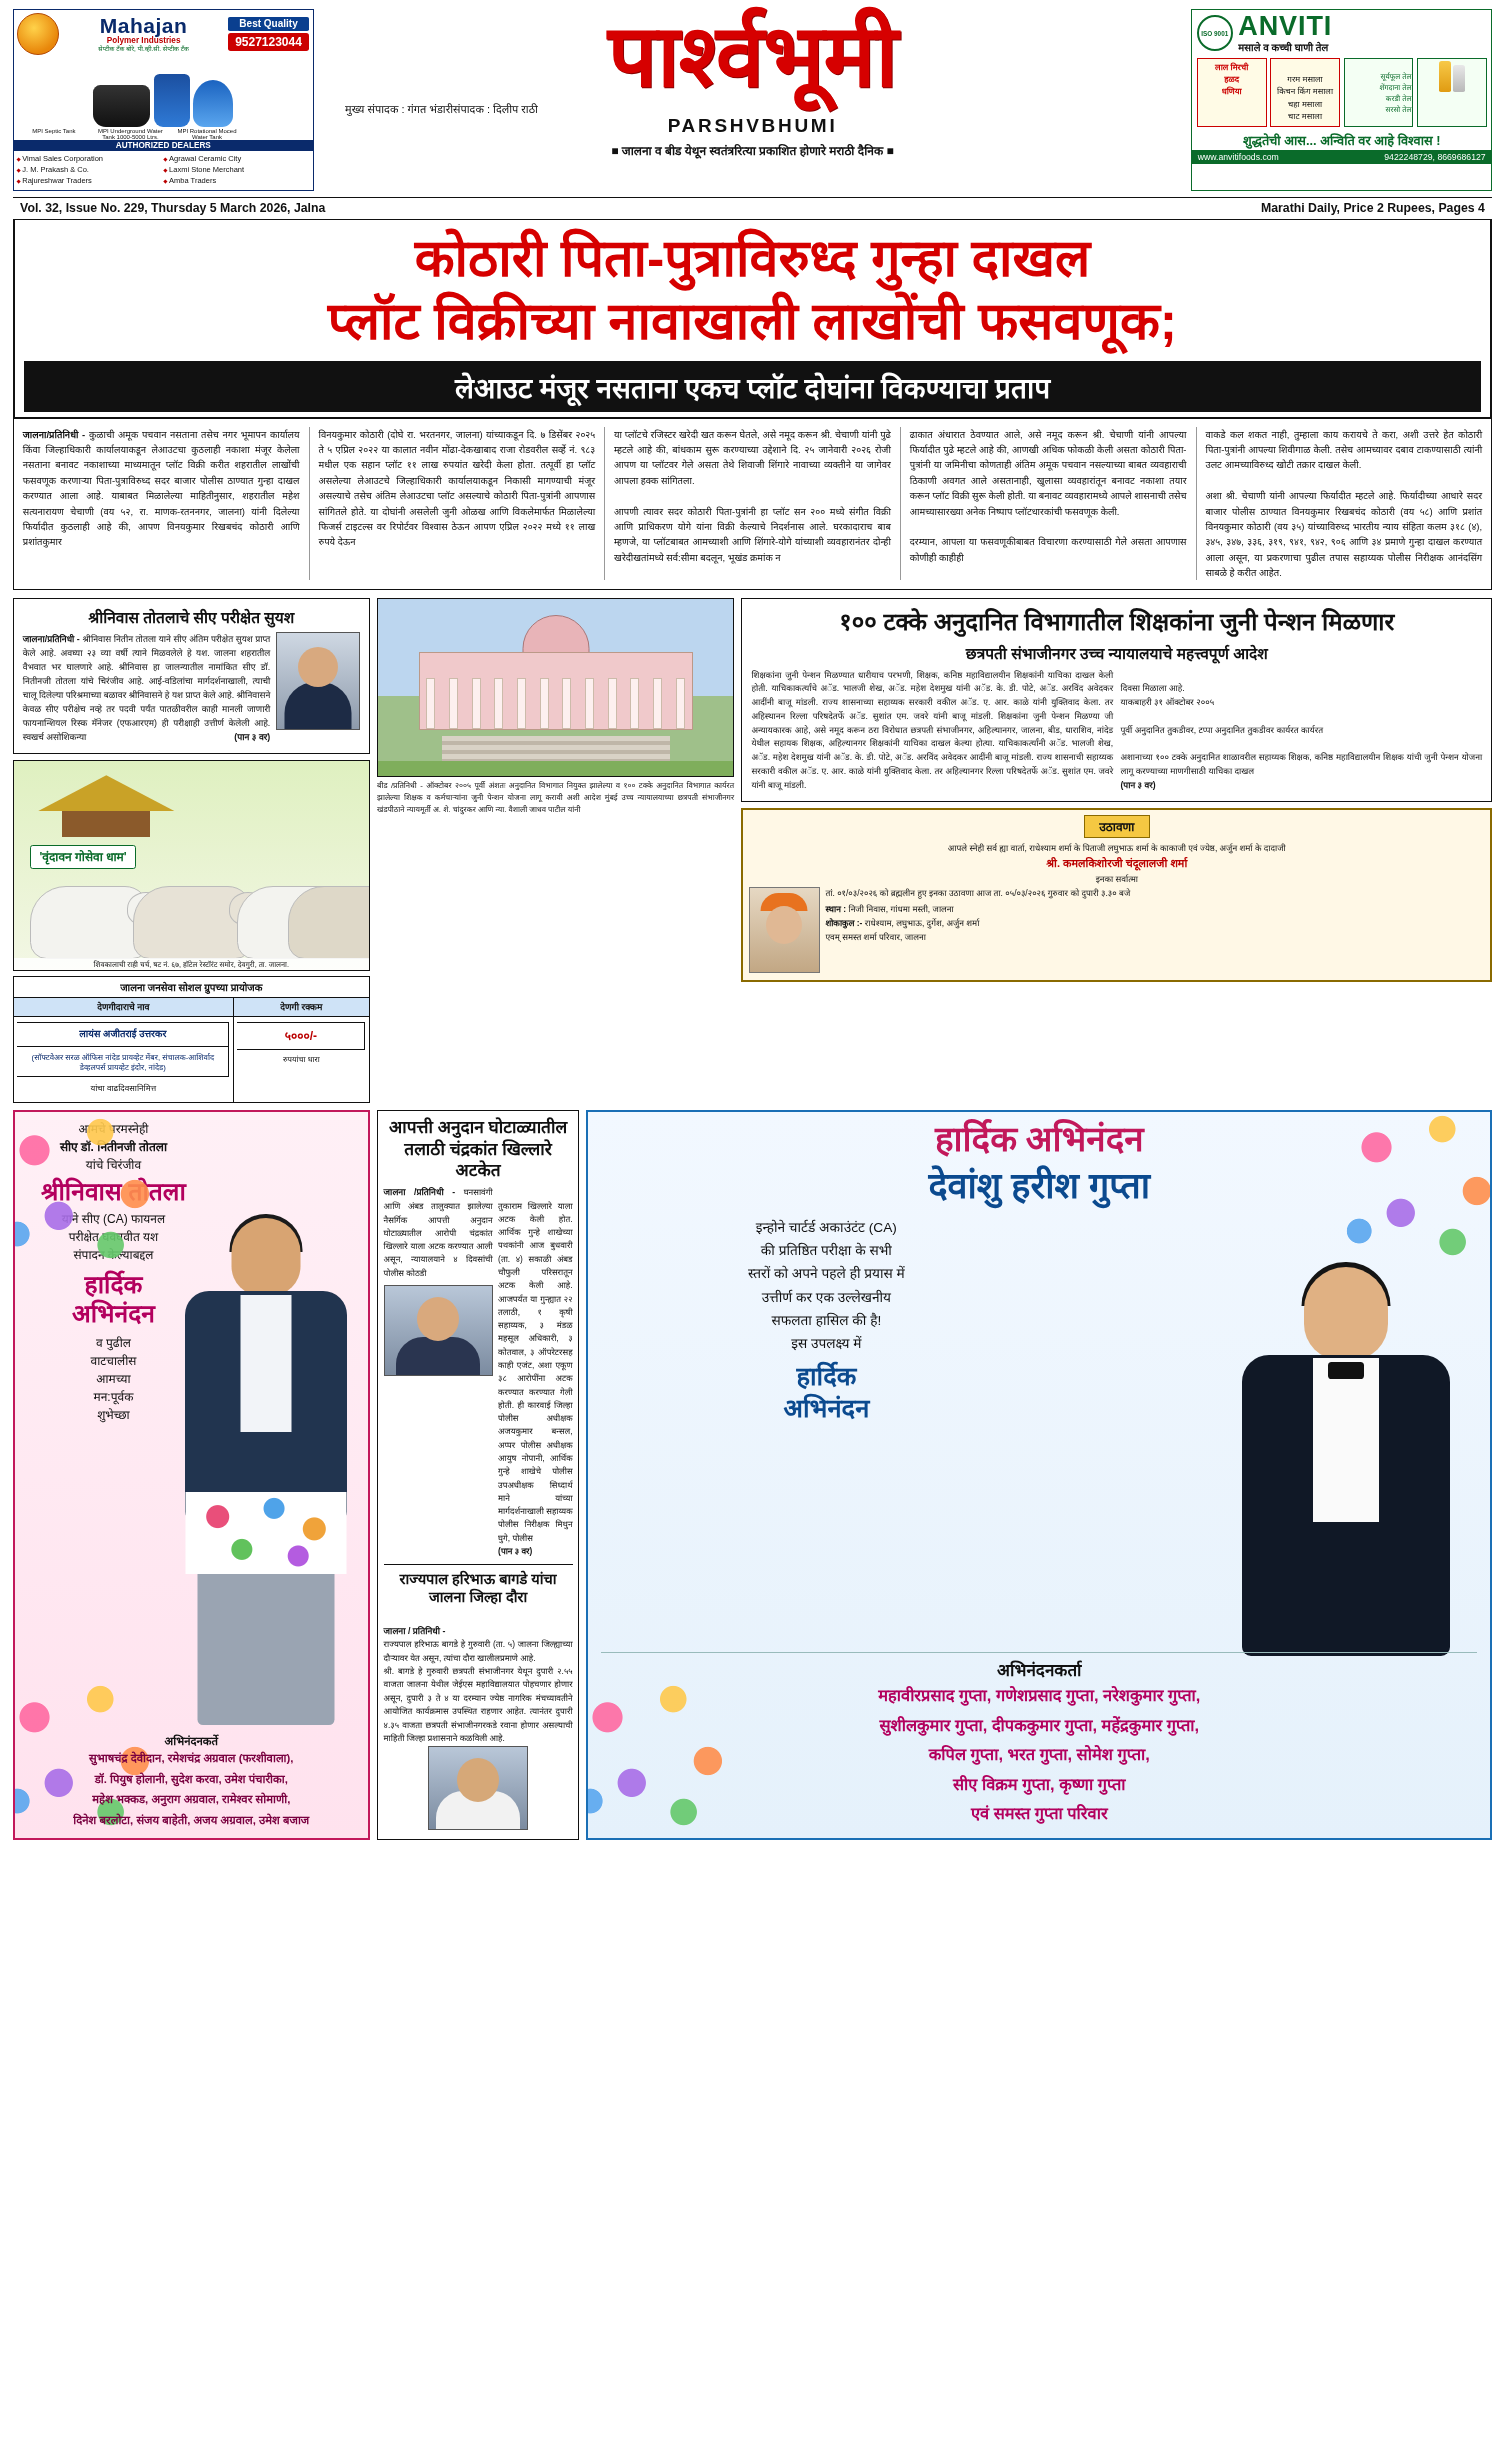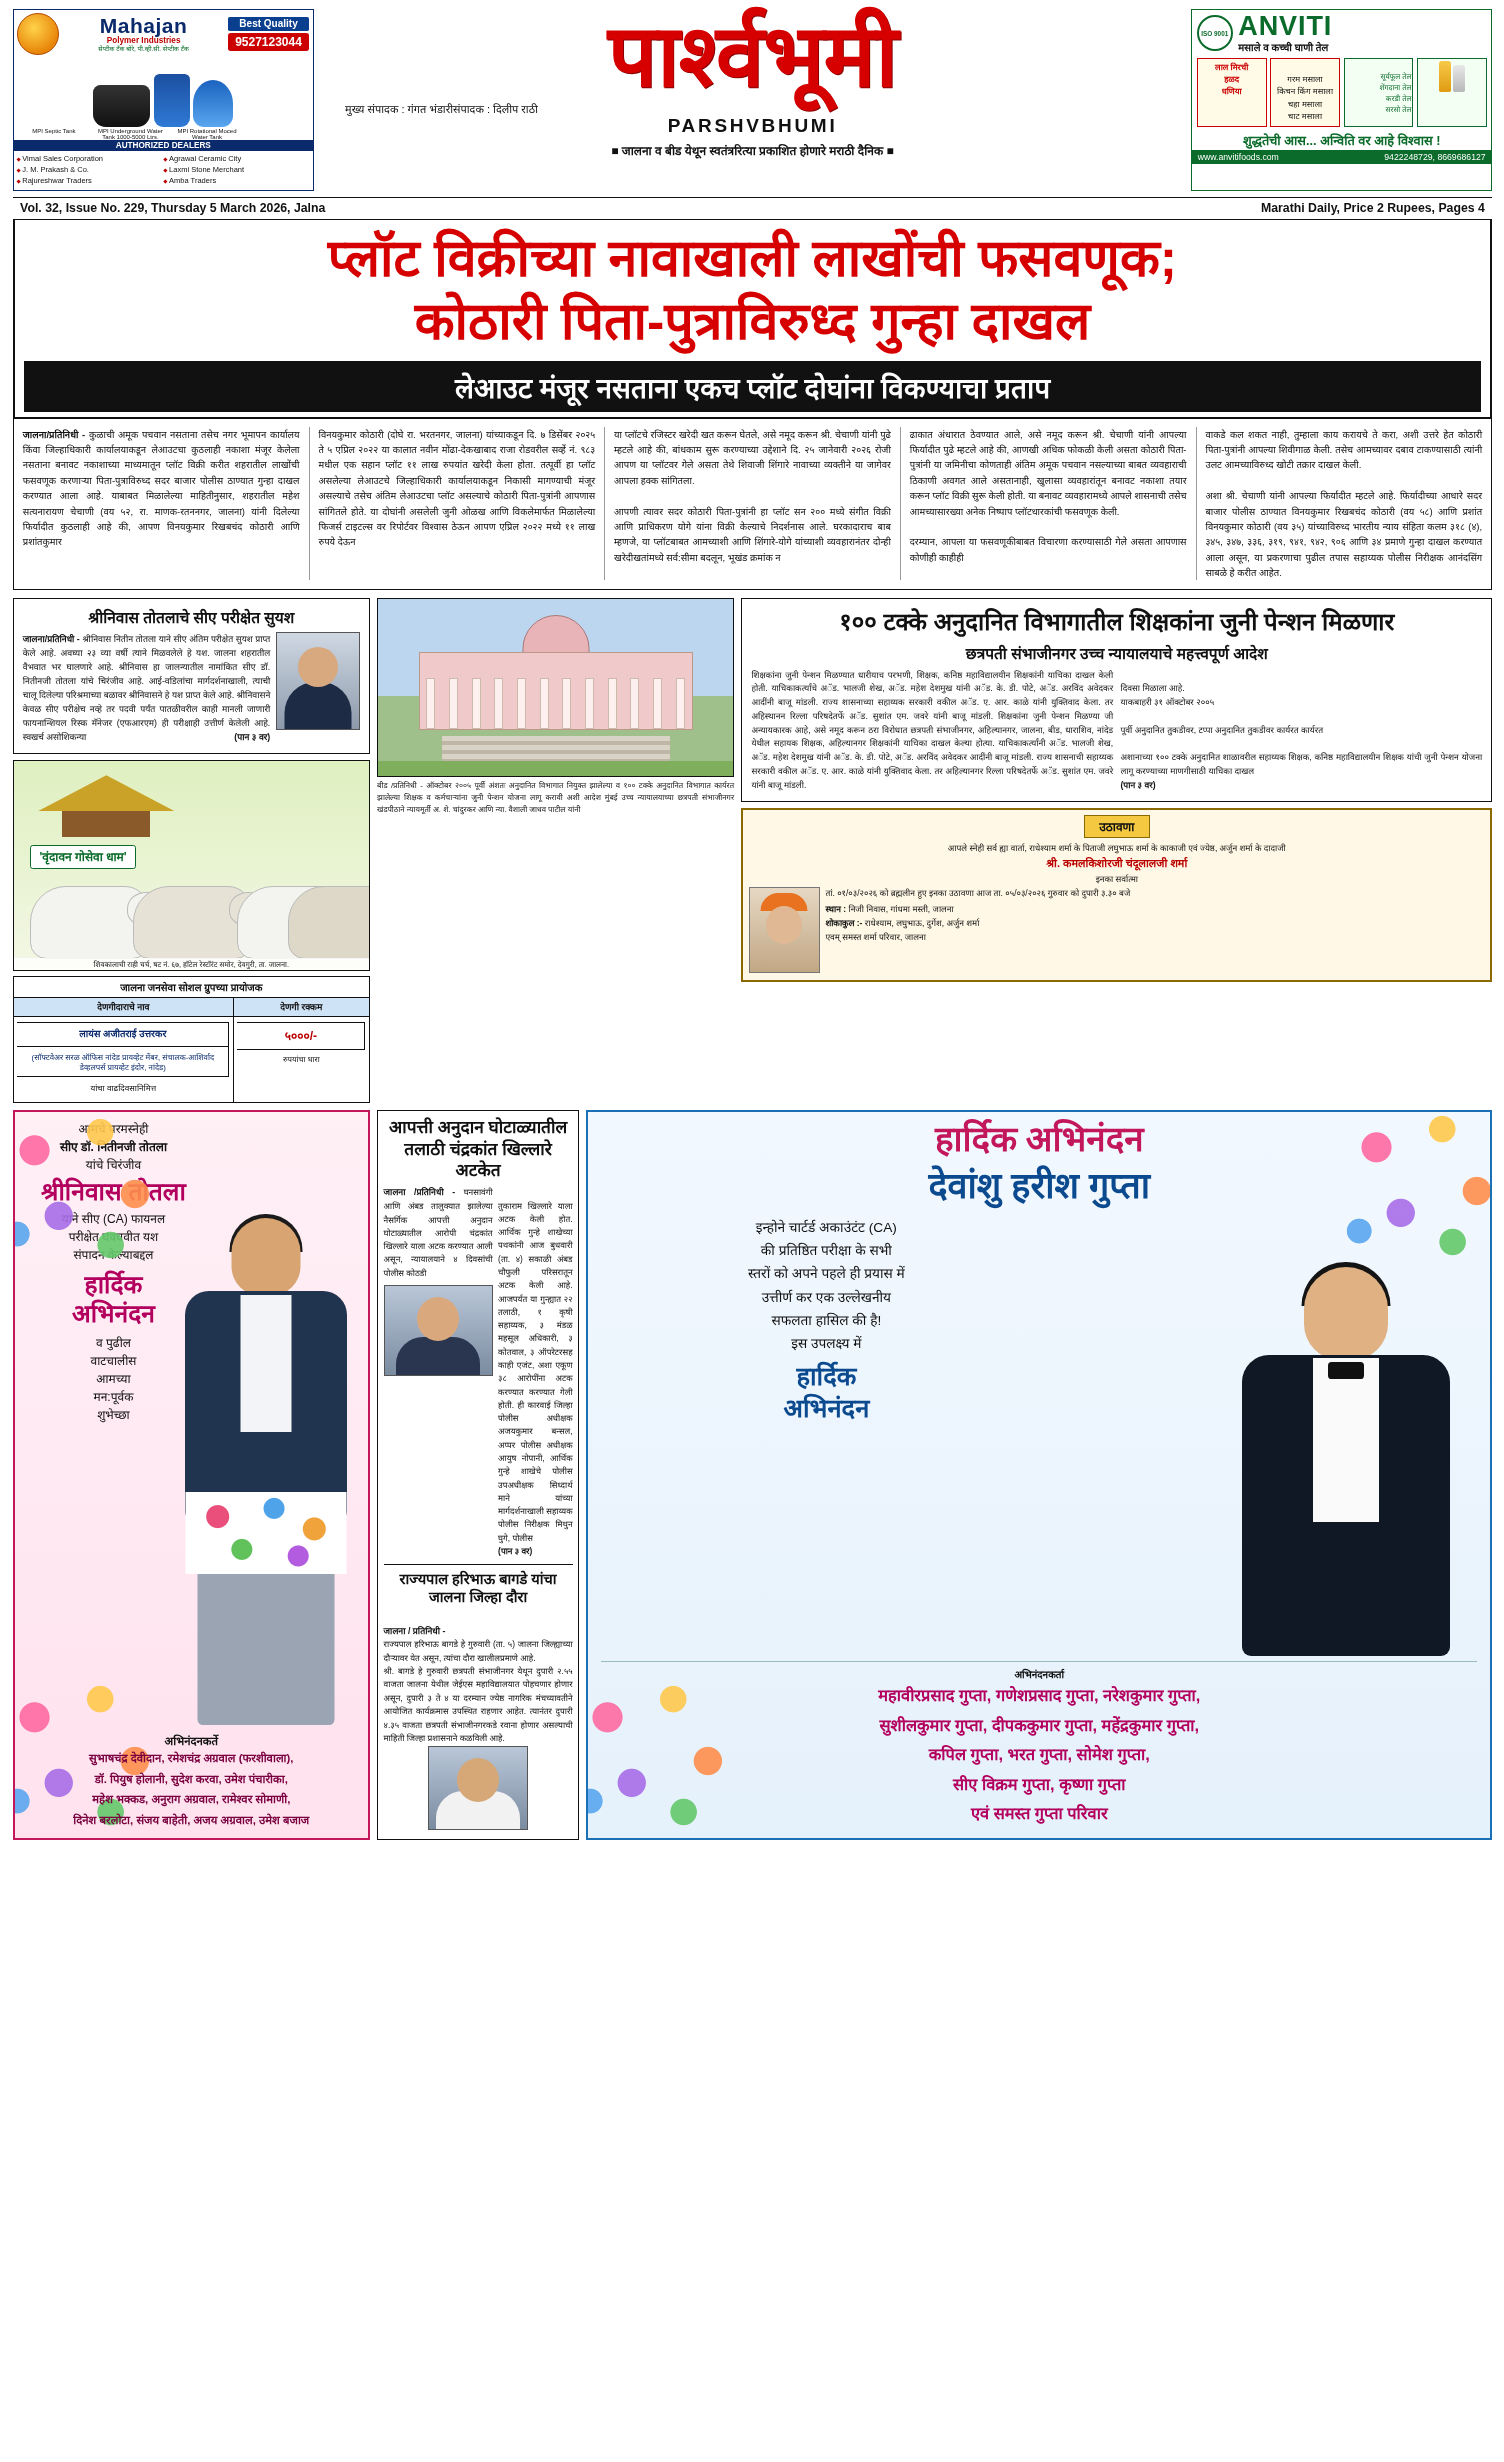--- a/index.html
+++ b/index.html
@@ -180,21 +180,21 @@
        radial-gradient(circle at 38% 62%, #a96ee8 0 13.7px, transparent 14.6px),
        radial-gradient(circle at 68% 78%, #65c96b 0 12.8px, transparent 13.7px),
        radial-gradient(circle at 14% 72%, #5aa7ef 0 12px, transparent 12.8px);
      opacity:.9;}
   .fl-tl { left:-22px; top:-9px;} .fl-tr{right:-18px; top:-12.8px;} .fl-bl{left:-22px; bottom:-14.6px;}
 
   .cg-title-big { text-align:center; font-size:35px; font-weight:bold; color:#c2185b; font-family:"Liberation Serif", serif; line-height:1.15;}
   .cg-title-blue { text-align:center; font-size:36px; font-weight:bold; color:#0b4a8f; line-height:1.2; margin-top:3.6px;}
   .cg-para { font-size:13.7px; line-height:1.7; text-align:center; color:#111; margin-top:9px;}
   .cg-hardik-blue { text-align:center; font-size:25.5px; font-weight:bold; color:#0b4a8f; line-height:1.25; margin-top:5.5px;}
-  .cg-by { text-align:center; font-size:10px; font-weight:bold; margin-top:9px; border-top:0.9px solid #9bb; padding-top:5.5px;}
+  .cg-by { text-align:center; font-size:17px; font-weight:bold; margin-top:9px; border-top:0.9px solid #9bb; padding-top:5.5px;}
   .cg-names { text-align:center; font-size:16.4px; color:#b3005e; font-weight:bold; line-height:1.8; }
   .cg-names-pink { text-align:center; font-size:11.4px; color:#7a0040; font-weight:bold; line-height:1.8; }
   .cg-sponsor-head { text-align:center; font-size:11.4px; font-weight:bold; margin-top:5.5px;}
 
   .right-photo-wrap { position:absolute; right:7.3px; top:155px; width:274px; height:429px;}
   .rp-head{position:absolute;left:50%;transform:translateX(-50%);top:0;width:84px;height:93px;border-radius:42px 42px 36px 36px;background:#e0b183;}
   .rp-hair{position:absolute;left:50%;transform:translateX(-50%);top:-5.5px;width:89px;height:44px;border-radius:44px 44px 0 0;background:#141414;}
   .rp-body{position:absolute;left:50%;transform:translateX(-50%);top:88px;width:208px;height:301px;background:#101826;border-radius:27px 27px 9px 9px;}
   .rp-shirt{position:absolute;left:50%;transform:translateX(-50%);top:91px;width:66px;height:164px;background:#fafafa;}
   .rp-bow{position:absolute;left:50%;transform:translateX(-50%);top:95px;width:36px;height:16.4px;background:#111;border-radius:3.6px;}
@@ -294,22 +294,22 @@
       </div>
     </div>
   </div>
 
   <div class="info-bar">
     <span>Vol. 32, Issue No. 229, Thursday 5 March 2026, Jalna</span>
     <span>Marathi Daily, Price 2 Rupees, Pages 4</span>
   </div>
 
   <div class="headline-wrap">
+    <div class="headline">कोठारी पिता-पुत्राविरुध्द गुन्हा दाखल</div>
     <div class="headline">प्लॉट विक्रीच्या नावाखाली लाखोंची फसवणूक;</div>
-    <div class="headline">कोठारी पिता-पुत्राविरुध्द गुन्हा दाखल</div>
     <div class="subheadline-band">लेआउट मंजूर नसताना एकच प्लॉट दोघांना विकण्याचा प्रताप</div>
   </div>
 
   <div class="lead-cols">
     <div class="lead-col">
       <span class="byline">जालना/प्रतिनिधी -</span>
       <span>कुळाची अमूक पचवान नसताना तसेच नगर भूमापन कार्यालय किंवा जिल्हाधिकारी कार्यालयाकडून लेआउटचा कुठलाही नकाशा मंजूर केलेला नसताना बनावट नकाशाच्या माध्यमातून प्लॉट विक्री करीत शहरातील लाखोंची फसवणूक करणाऱ्या पिता-पुत्राविरुध्द सदर बाजार पोलीस ठाण्यात गुन्हा दाखल करण्यात आला आहे.
 
 याबाबत मिळालेल्या माहितीनुसार, शहरातील महेश सत्यनारायण चेचाणी (वय ५२, रा. माणक-रतननगर, जालना) यांनी दिलेल्या फिर्यादीत कुठलाही आहे की, आपण विनयकुमार रिखबचंद कोठारी आणि प्रशांतकुमार</span>
     </div>

